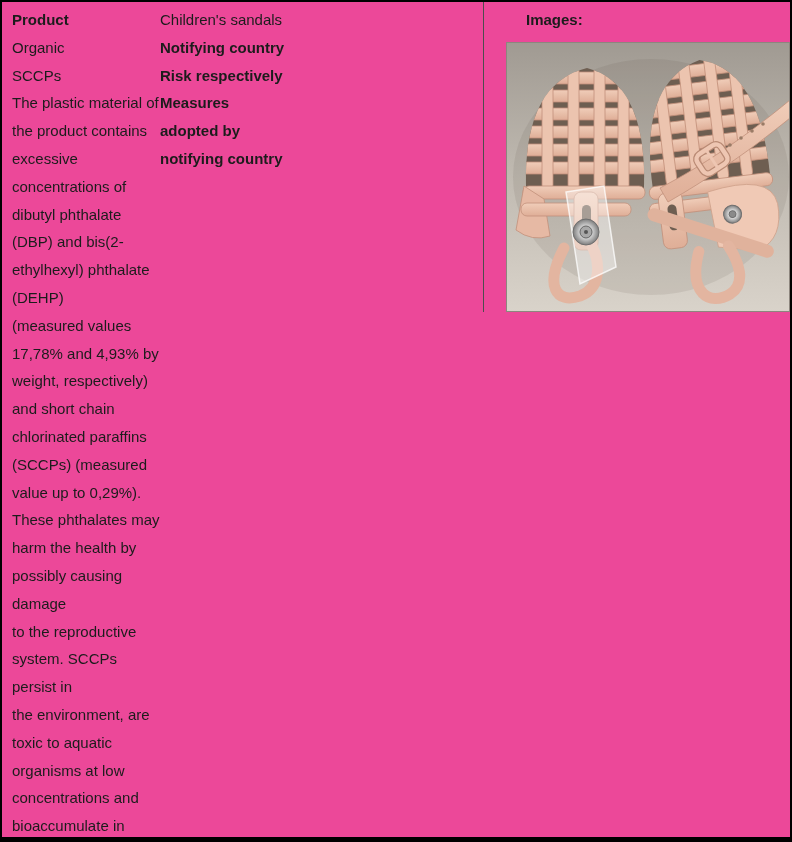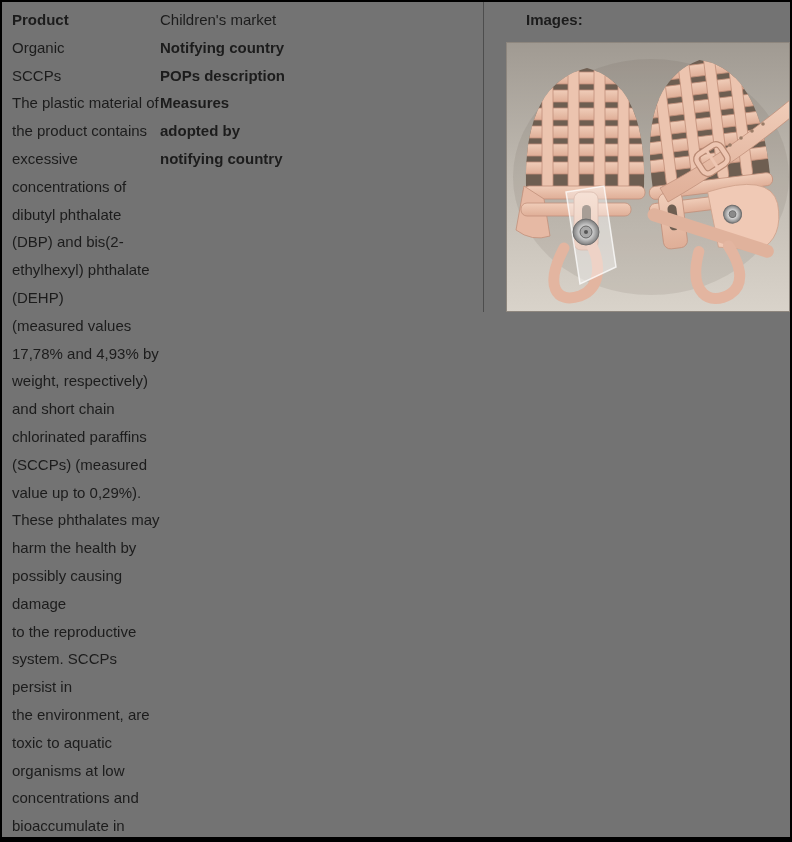--- a/index.html
+++ b/index.html
@@ -2,21 +2,21 @@
 <html><head>
 <meta charset="utf-8">
 <style>
   html,body{margin:0;padding:0;background:#ffffff;}
   .page{
     position:relative;
     width:792px;height:842px;
     box-sizing:border-box;
     border:2px solid #000;
     border-bottom-width:5px;
-    background:#737373;
+    background:#ec4899;
     font-family:"Liberation Sans",sans-serif;
     font-size:15px;
     line-height:27.8px;
     color:#1c1c1c;
     overflow:hidden;
   }
   .fields{
     position:absolute;left:10px;top:4px;width:472px;
     display:grid;
     grid-template-columns:148px 324px;
@@ -28,28 +28,28 @@
   .photo{position:absolute;left:504px;top:40px;width:284px;height:270px;}
   .photo svg{display:block;}
 </style>
 </head>
 <body>
 
 <div class="page">
 
   <div class="fields">
     <div class="label">Product</div>
-    <div class="value">Children's market</div>
+    <div class="value">Children's sandals</div>
 
     <div class="value">Organic</div>
 
     <div class="label">Notifying country</div>
     <div class="value">SCCPs</div>
 
-    <div class="label">POPs description</div>
+    <div class="label">Risk respectively</div>
     <div class="value">
       <div class="pre">The plastic material of the product contains
 excessive concentrations of dibutyl phthalate
 (DBP) and bis(2-ethylhexyl) phthalate (DEHP)
 (measured values 17,78% and 4,93% by
 weight, respectively) and short chain
 chlorinated paraffins (SCCPs) (measured
 value up to 0,29%). These phthalates may
 harm the health by possibly causing damage
 to the reproductive system. SCCPs persist in

